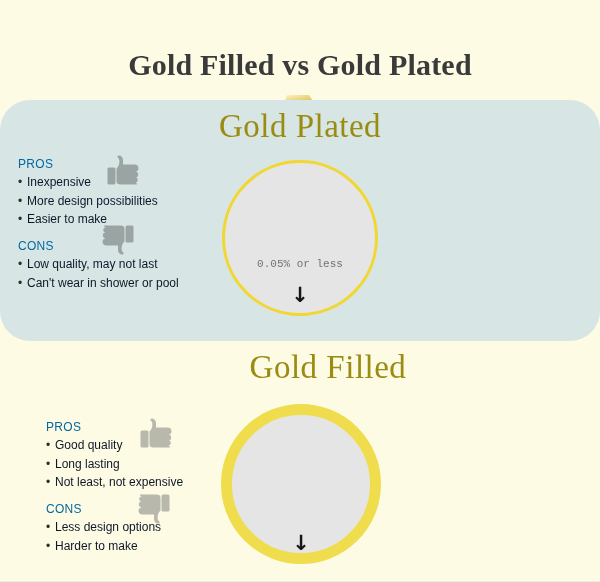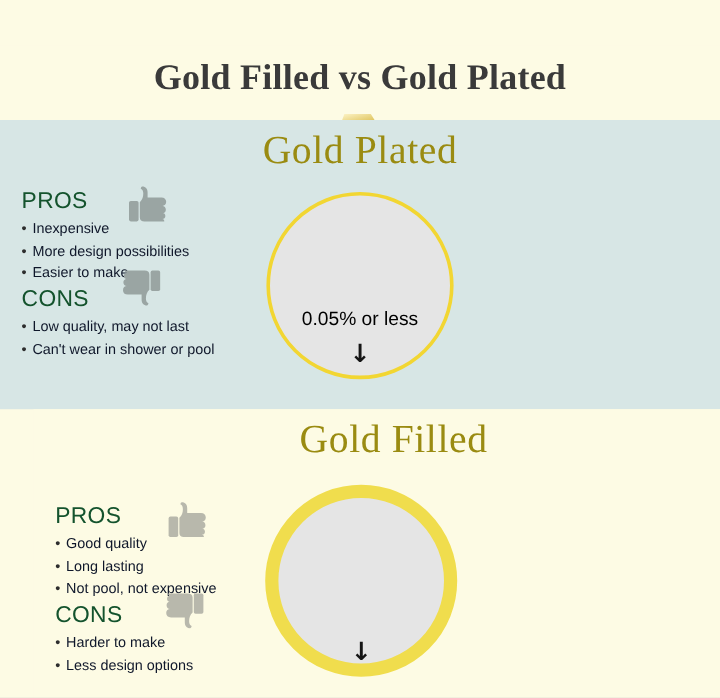--- a/index.html
+++ b/index.html
@@ -59,20 +59,21 @@
   .section {
     position: absolute;
     left: 0;
     width: 600px;
   }
 
   .section--plated {
     top: 100px;
     height: 241px;
     background: #d7e6e5;
+    border-radius: 30px;
   }
 
   .section--filled {
     top: 341px;
     height: 241px;
     background: #fdfbe4;
     margin-left: 28px;
   }
 
   .section-title {
@@ -90,23 +91,23 @@
 
   
   .listblock {
     position: absolute;
     left: 18px;
     width: 215px;
     color: #2b2b2b;
   }
 
   .list-heading {
-    font-size: 19px;
+    font-size: 12px;
     letter-spacing: 0.3px;
-    color: #14532d;
+    color: #0369a1;
     margin-bottom: 2px;
   }
 
   .list-item {
     font-size: 12px;
     line-height: 18.5px;
     color: #0f172a;
     white-space: nowrap;
   }
 
@@ -150,23 +151,23 @@
     width: 160px;
     height: 160px;
     border: 11px solid #f0dd4d;
   }
 
   .circle-label {
     position: absolute;
     left: 0;
     width: 100%;
     text-align: center;
-    font-family: Liberation Sans, sans-serif;
-    font-size: 16px;
-    color: #000000;
+    font-family: Liberation Mono, monospace;
+    font-size: 11px;
+    color: #737373;
     white-space: nowrap;
   }
 
   .circle--thin .circle-label { top: 95px; }
   .circle--thick .circle-label { top: 92px; }
 
   .circle-arrow {
     position: absolute;
     left: 0;
     width: 100%;
@@ -274,34 +275,34 @@
   </div>
 
   <div class="section section--filled">
 
     <div class="section-title">Gold Filled</div>
 
     <div class="listblock" style="top:79px;">
       <div class="list-heading">PROS</div>
       <div class="list-item">Good quality</div>
       <div class="list-item">Long lasting</div>
-      <div class="list-item">Not pool, not expensive</div>
+      <div class="list-item">Not least, not expensive</div>
     </div>
 
     <div class="thumb" style="left:112px; top:77px;">
       <svg viewBox="0 0 34 30" xmlns="http://www.w3.org/2000/svg" fill="currentColor">
         <path d="M11.5 0.5 C14.5 0.5 16 2.5 16 5.5 L16 9.5 L27.5 9.5 C30 9.5 31.5 11 31.5 13.2 C31.5 15.4 30 16.6 28.4 16.6 C30 16.6 31.2 17.9 31.2 19.7 C31.2 21.4 30 22.6 28.6 22.6 C29.8 22.6 30.8 23.7 30.8 25.1 C30.8 26.6 29.7 27.6 28.3 27.6 C29.2 27.6 29.9 28.4 29.9 29.3 L29.9 29.5 L13.5 29.5 C11 29.5 9.5 28.6 9.5 26 L9.5 13.5 C11.6 11.6 12.4 9 12.4 6.3 C12.4 4.4 11.8 3 10.3 2.3 C10.5 1.2 10.9 0.5 11.5 0.5 Z"></path>
         <rect x="0.5" y="12.5" width="8" height="17" rx="1.5"></rect>
       </svg>
     </div>
 
     <div class="listblock" style="top:161px;">
       <div class="list-heading">CONS</div>
+      <div class="list-item">Less design options</div>
       <div class="list-item">Harder to make</div>
-      <div class="list-item">Less design options</div>
     </div>
 
     <div class="thumb" style="left:108px; top:153px;">
       <svg viewBox="0 0 34 30" xmlns="http://www.w3.org/2000/svg" fill="currentColor">
         <g transform="translate(34,30) rotate(180)">
           <path d="M11.5 0.5 C14.5 0.5 16 2.5 16 5.5 L16 9.5 L27.5 9.5 C30 9.5 31.5 11 31.5 13.2 C31.5 15.4 30 16.6 28.4 16.6 C30 16.6 31.2 17.9 31.2 19.7 C31.2 21.4 30 22.6 28.6 22.6 C29.8 22.6 30.8 23.7 30.8 25.1 C30.8 26.6 29.7 27.6 28.3 27.6 C29.2 27.6 29.9 28.4 29.9 29.3 L29.9 29.5 L13.5 29.5 C11 29.5 9.5 28.6 9.5 26 L9.5 13.5 C11.6 11.6 12.4 9 12.4 6.3 C12.4 4.4 11.8 3 10.3 2.3 C10.5 1.2 10.9 0.5 11.5 0.5 Z"></path>
           <rect x="0.5" y="12.5" width="8" height="17" rx="1.5"></rect>
         </g>
       </svg>
     </div>

